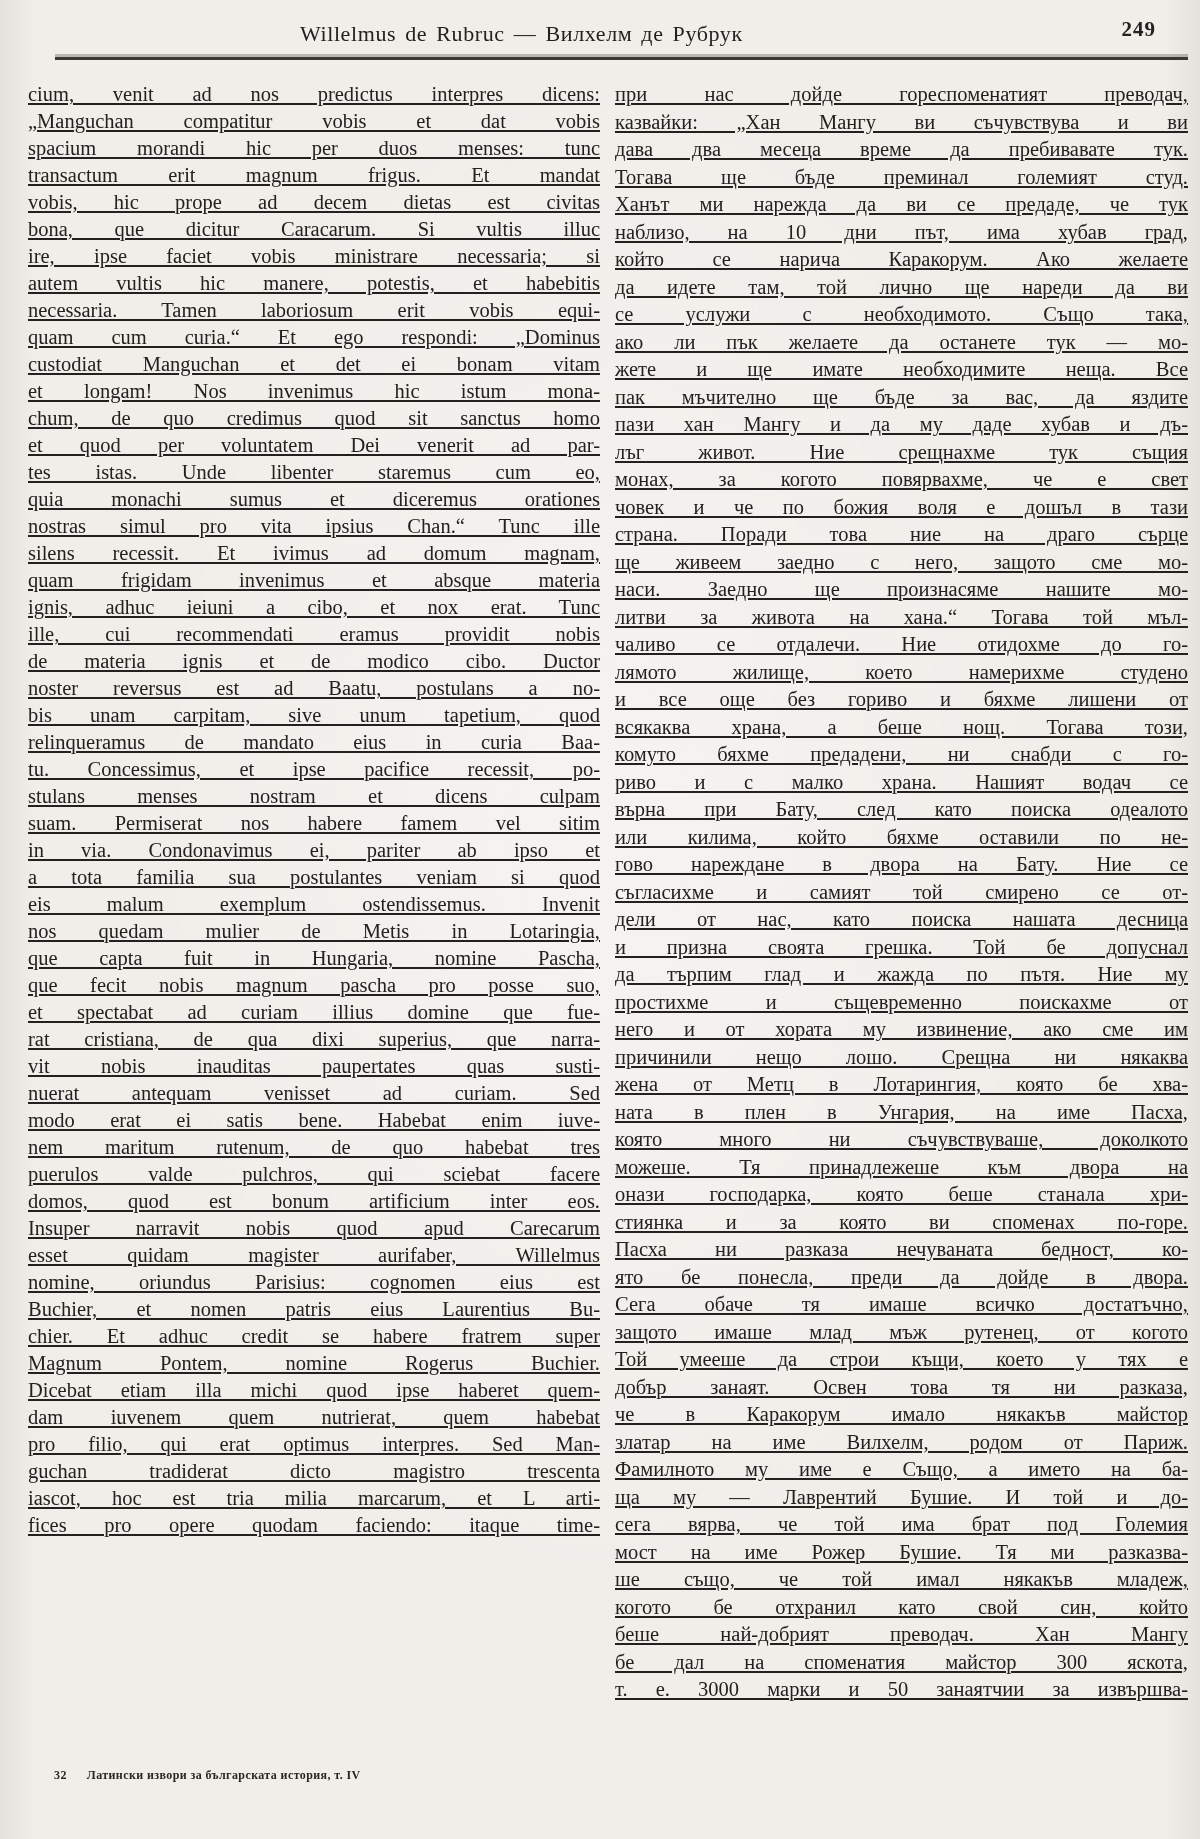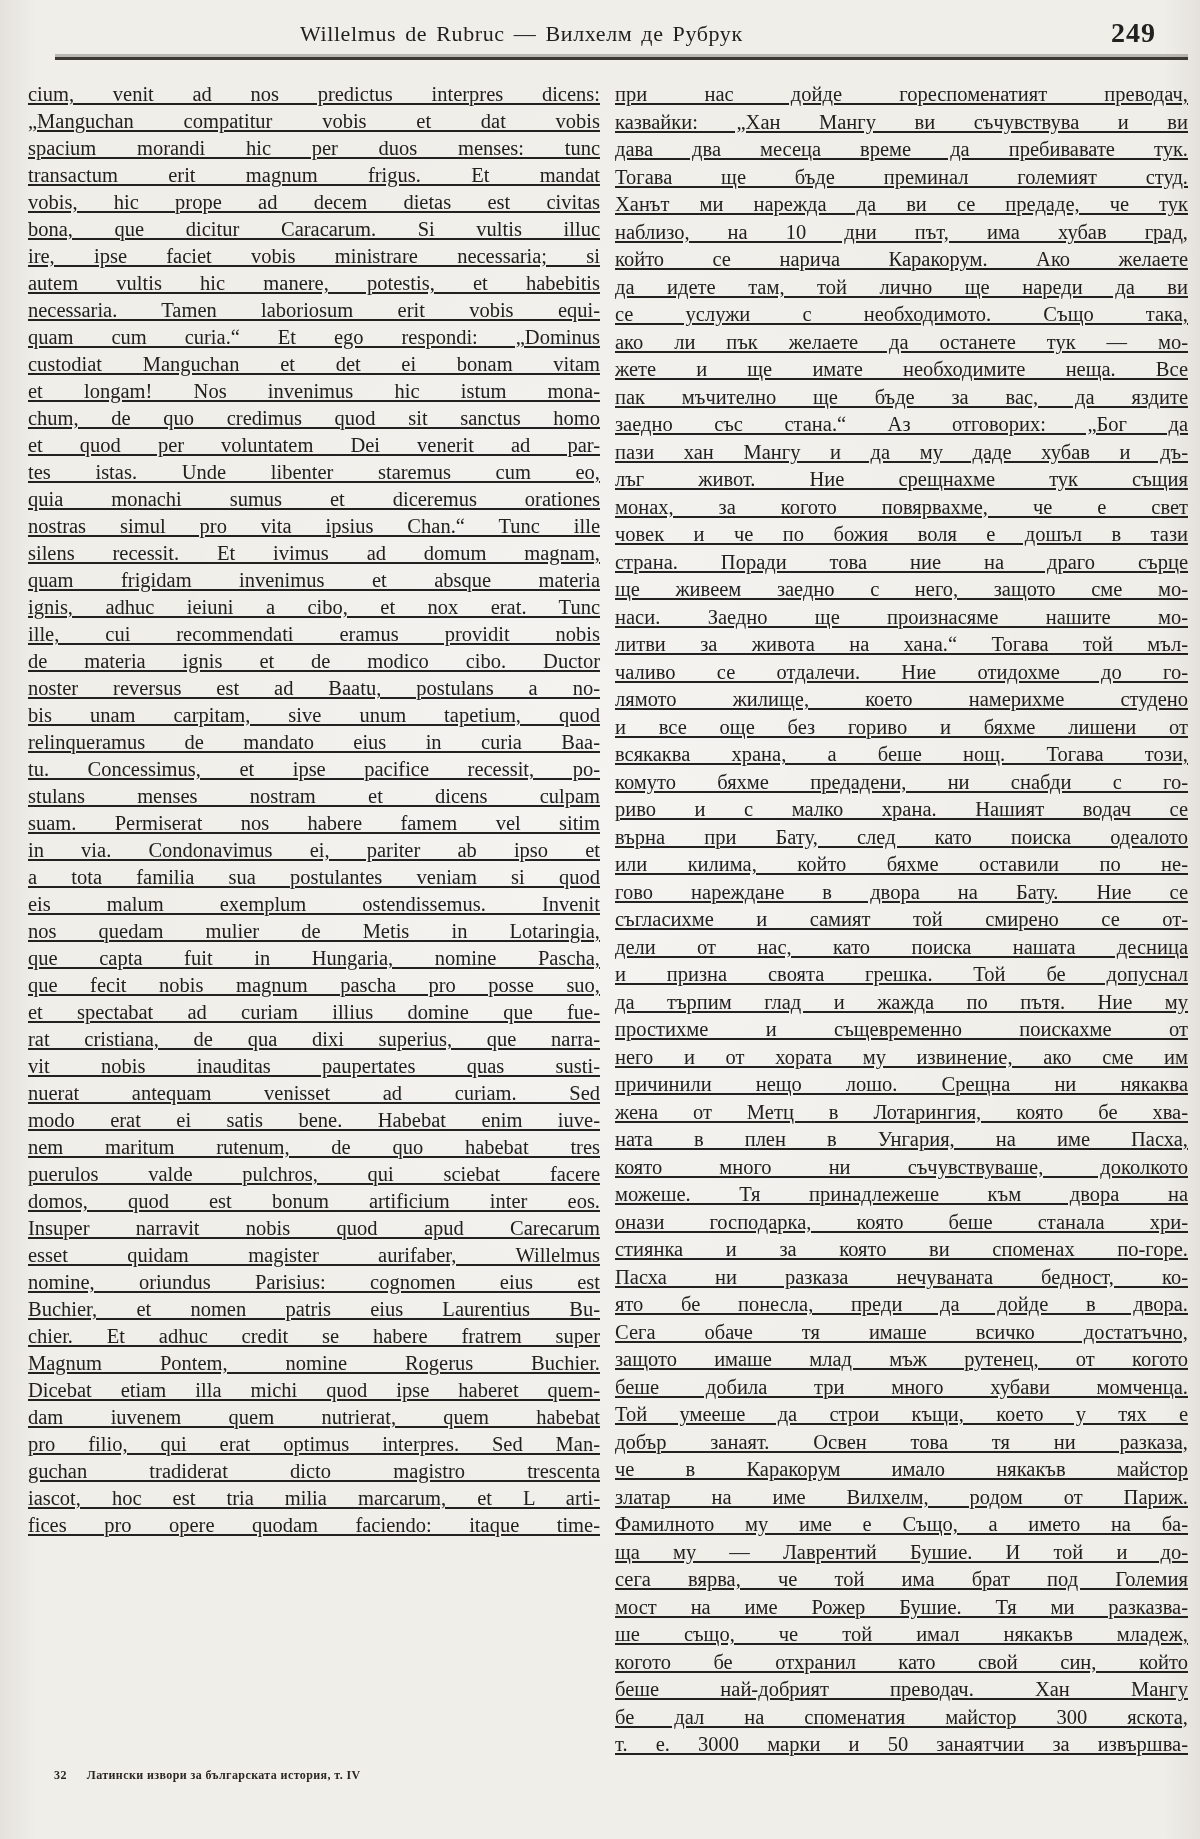--- a/index.html
+++ b/index.html
@@ -19,21 +19,21 @@
   }
   .header-title {
     position: absolute; top: 21px; left: 300px; width: 440px;
     text-align: center;
     font-size: 22px; letter-spacing: 0.6px;
     word-spacing: 3px;
     white-space: nowrap;
   }
   .page-number {
     position: absolute; top: 17px; right: 44px;
-    font-size: 28px; font-weight: bold; letter-spacing: 1px;
+    font-size: 21px; font-weight: bold; letter-spacing: 1px;
   }
   .header-rule {
     position: absolute; top: 57px; left: 55px; right: 12px; height: 3px;
     background: #3b3833;
     box-shadow: 0 -3px 0 rgba(59,56,51,0.30);
   }
   .columns {
     position: absolute; top: 81px; left: 28px; right: 12px;
     display: flex; justify-content: space-between;
   }
@@ -127,21 +127,20 @@
         <div class="line">дава два месеца време да пребивавате тук.</div>
         <div class="line">Тогава ще бъде преминал големият студ.</div>
         <div class="line">Ханът ми нарежда да ви се предаде, че тук</div>
         <div class="line">наблизо, на 10 дни път, има хубав град,</div>
         <div class="line">който се нарича Каракорум. Ако желаете</div>
         <div class="line">да идете там, той лично ще нареди да ви</div>
         <div class="line">се услужи с необходимото. Също така,</div>
         <div class="line">ако ли пък желаете да останете тук — мо-</div>
         <div class="line">жете и ще имате необходимите неща. Все</div>
         <div class="line">пак мъчително ще бъде за вас, да яздите</div>
-        <div class="line">заедно със стана.“ Аз отговорих: „Бог да</div>
         <div class="line">пази хан Мангу и да му даде хубав и дъ-</div>
         <div class="line">лъг живот. Ние срещнахме тук същия</div>
         <div class="line">монах, за когото повярвахме, че е свет</div>
         <div class="line">човек и че по божия воля е дошъл в тази</div>
         <div class="line">страна. Поради това ние на драго сърце</div>
         <div class="line">ще живеем заедно с него, защото сме мо-</div>
         <div class="line">наси. Заедно ще произнасяме нашите мо-</div>
         <div class="line">литви за живота на хана.“ Тогава той мъл-</div>
         <div class="line">чаливо се отдалечи. Ние отидохме до го-</div>
         <div class="line">лямото жилище, което намерихме студено</div>
@@ -162,21 +161,20 @@
         <div class="line">жена от Метц в Лотарингия, която бе хва-</div>
         <div class="line">ната в плен в Унгария, на име Пасха,</div>
         <div class="line">която много ни съчувствуваше, доколкото</div>
         <div class="line">можеше. Тя принадлежеше към двора на</div>
         <div class="line">онази господарка, която беше станала хри-</div>
         <div class="line">стиянка и за която ви споменах по-горе.</div>
         <div class="line">Пасха ни разказа нечуваната бедност, ко-</div>
         <div class="line">ято бе понесла, преди да дойде в двора.</div>
         <div class="line">Сега обаче тя имаше всичко достатъчно,</div>
         <div class="line">защото имаше млад мъж рутенец, от когото</div>
-        <div class="line">беше добила три много хубави момченца.</div>
         <div class="line">Той умееше да строи къщи, което у тях е</div>
         <div class="line">добър занаят. Освен това тя ни разказа,</div>
         <div class="line">че в Каракорум имало някакъв майстор</div>
         <div class="line">златар на име Вилхелм, родом от Париж.</div>
         <div class="line">Фамилното му име е Също, а името на ба-</div>
         <div class="line">ща му — Лаврентий Бушие. И той и до-</div>
         <div class="line">сега вярва, че той има брат под Големия</div>
         <div class="line">мост на име Рожер Бушие. Тя ми разказва-</div>
         <div class="line">ше също, че той имал някакъв младеж,</div>
         <div class="line">когото бе отхранил като свой син, който</div>

